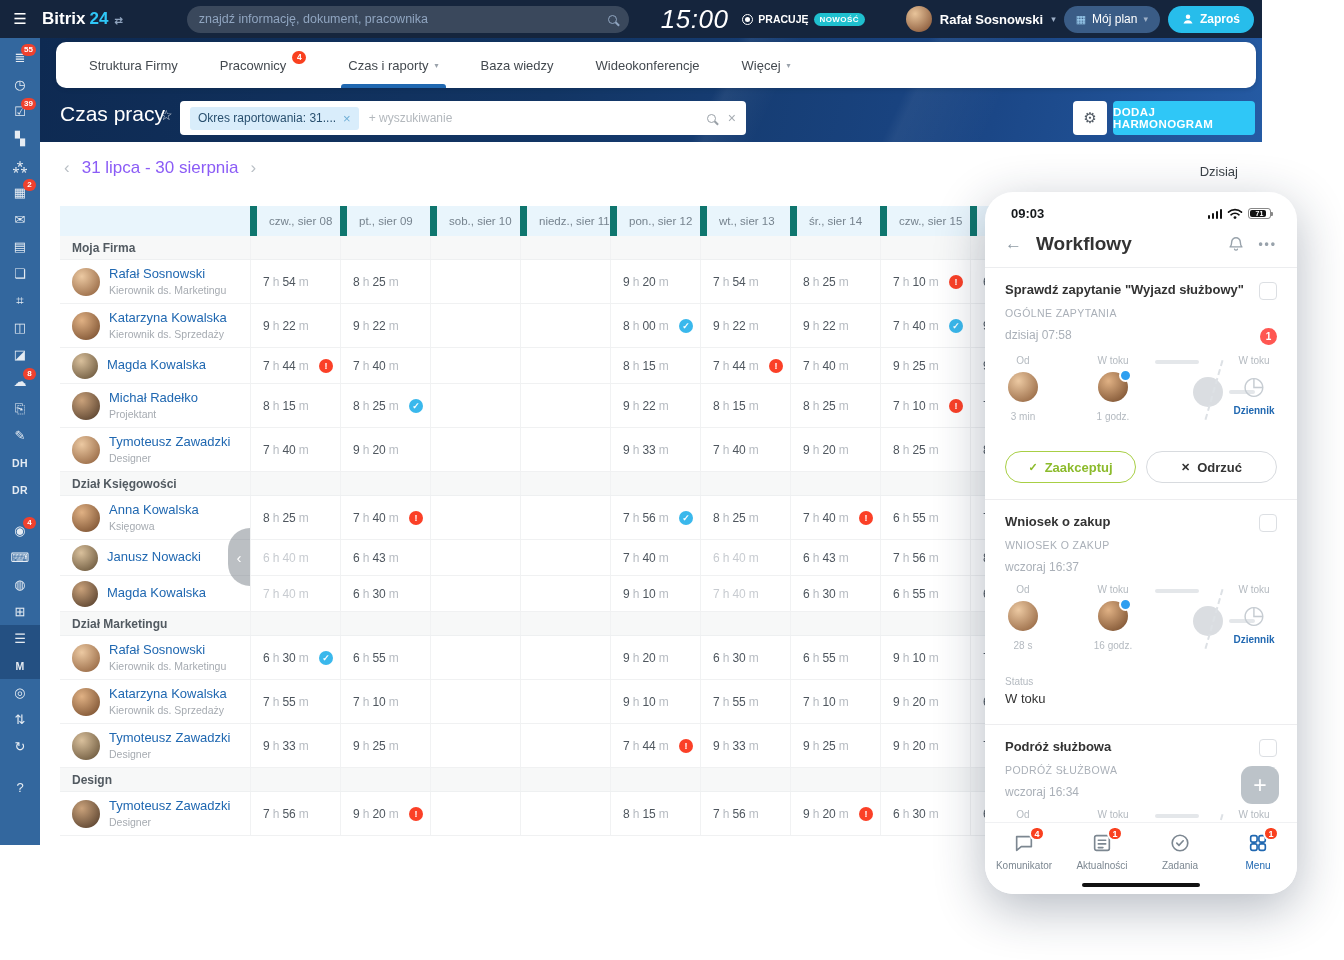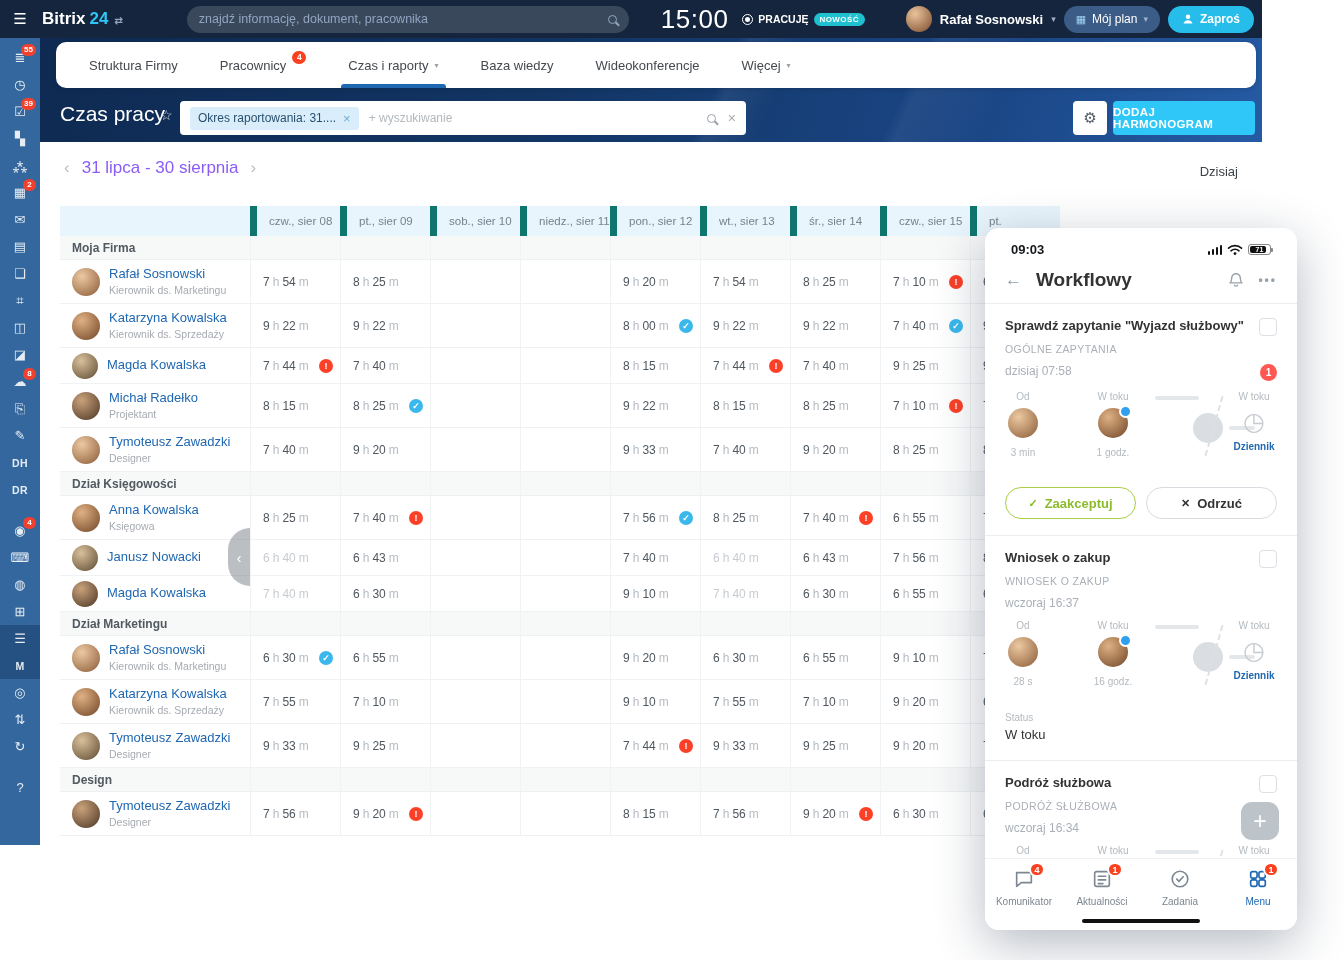--- a/index.html
+++ b/index.html
@@ -11,21 +11,21 @@
   .topbar { position: absolute; left: 0; top: 0; width: 1262px; height: 38px; background: #15253d; display: flex; align-items: center; z-index: 5; }
   .burger { width: 40px; text-align: center; color: #fff; font-size: 15px; cursor: pointer; }
   .logo { color: #fff; font-size: 17px; font-weight: bold; margin-left: 2px; display: flex; align-items: baseline; }
   .logo24 { color: #2fc7f7; margin-left: 4px; }
   .swap { font-size: 10px; color: #8fa3bd; margin-left: 6px; }
   .tb-search { margin-left: 64px; width: 442px; height: 27px; border-radius: 14px; background: rgba(255,255,255,.16); display: flex; align-items: center; padding: 0 12px; cursor: text; }
   .ph { color: #90a5c0; font-size: 12.5px; }
   .lens { margin-left: auto; width: 9px; height: 9px; border: 1.6px solid #90a5c0; border-radius: 50%; position: relative; flex: none; }
   .lens::after { content: ""; position: absolute; width: 5px; height: 1.6px; background: #90a5c0; transform: rotate(45deg); right: -4px; bottom: -2px; }
   .lens.g { border-color: #9aa1a8; margin-left: 0; } .lens.g::after { background: #9aa1a8; }
-  .clock { margin-left: 32px; color: #fff; font-size: 26px; font-weight: 300; letter-spacing: .5px; }
+  .clock { margin-left: 32px; color: #fff; font-size: 26px; font-weight: 300; letter-spacing: .5px; font-style: italic; }
   .working { display: flex; align-items: center; margin-left: 14px; color: #fff; font-size: 10.5px; font-weight: bold; gap: 5px; }
   .wring { width: 11px; height: 11px; border: 1.5px solid #fff; border-radius: 50%; position: relative; }
   .wring::after { content: ""; position: absolute; inset: 2px; background: #fff; border-radius: 50%; }
   .novosc { background: #1fc0cf; color: #fff; font-size: 8px; font-weight: bold; padding: 2px 6px; border-radius: 8px; letter-spacing: .4px; }
   .tb-right { margin-left: auto; display: flex; align-items: center; padding-right: 8px; gap: 8px; }
   .tb-avatar { width: 26px; height: 26px; border-radius: 50%; background: radial-gradient(circle at 35% 30%, #e8c49a, #7c4a2d); }
   .uname { color: #fff; font-size: 13px; font-weight: bold; }
   .caret { color: #9fb1c8; font-size: 9px; }
   .plan-btn { height: 27px; background: #3a5c86; border-radius: 14px; color: #fff; font-size: 12px; display: flex; align-items: center; gap: 6px; padding: 0 12px; cursor: pointer; }
   .pb-ic { color: #9fd1f2; font-size: 11px; }
@@ -86,21 +86,21 @@
   .tcell.day { border-left: 1px solid #f1f2f3; position: relative; display: flex; align-items: center; padding-left: 12px; font-size: 12px; }
   .time .num { color: #4e565e; margin-right: 3px; }
   .time .unit { color: #b7bcc2; margin-right: 3px; }
   .time.muted .num, .time.muted .unit { color: #c8ccd1; }
   .cico { position: absolute; right: 7px; top: 50%; transform: translateY(-50%); width: 14px; height: 14px; border-radius: 50%; color: #fff; font-size: 9px; font-weight: bold; display: flex; align-items: center; justify-content: center; }
   .cico.alert { background: #fb4027; }
   .cico.check { background: #3ab8ec; }
   .handle { position: absolute; left: 188px; top: 386px; width: 22px; height: 58px; border-radius: 30px 0 0 30px; background: rgba(104,112,121,.45); color: #fff; display: flex; align-items: center; justify-content: center; font-size: 15px; z-index: 3; cursor: pointer; }
 
   
-  .phone { position: absolute; left: 985px; top: 228px; width: 312px; height: 702px; background: #fff; border-radius: 14px; box-shadow: 0 14px 50px rgba(25,40,65,.32); overflow: hidden; z-index: 30; }
+  .phone { position: absolute; left: 985px; top: 192px; width: 312px; height: 702px; background: #fff; border-radius: 28px; box-shadow: 0 14px 50px rgba(25,40,65,.32); overflow: hidden; z-index: 30; }
   .p-status { display: flex; justify-content: space-between; align-items: center; padding: 14px 26px 0; }
   .p-time { font-size: 13px; font-weight: bold; color: #15181b; }
   .p-sticons { display: flex; align-items: center; gap: 5px; }
   .sig { display: inline-flex; align-items: flex-end; gap: 1.5px; height: 10px; }
   .sig i { width: 2.5px; background: #111; border-radius: 1px; display: block; }
   .sig i:nth-child(1){height:4px}.sig i:nth-child(2){height:6px}.sig i:nth-child(3){height:8px}.sig i:nth-child(4){height:10px}
   .batt { position: relative; width: 23px; height: 11px; border: 1px solid rgba(17,17,17,.5); border-radius: 3px; display: inline-flex; align-items: center; justify-content: center; }
   .bfill { position: absolute; left: 1px; top: 1px; bottom: 1px; width: 16px; background: #111; border-radius: 2px; }
   .batt b { position: relative; font-size: 7px; color: #fff; z-index: 1; }
   .btip { position: absolute; right: -3px; top: 3px; width: 2px; height: 4px; background: rgba(17,17,17,.5); border-radius: 0 1px 1px 0; }

